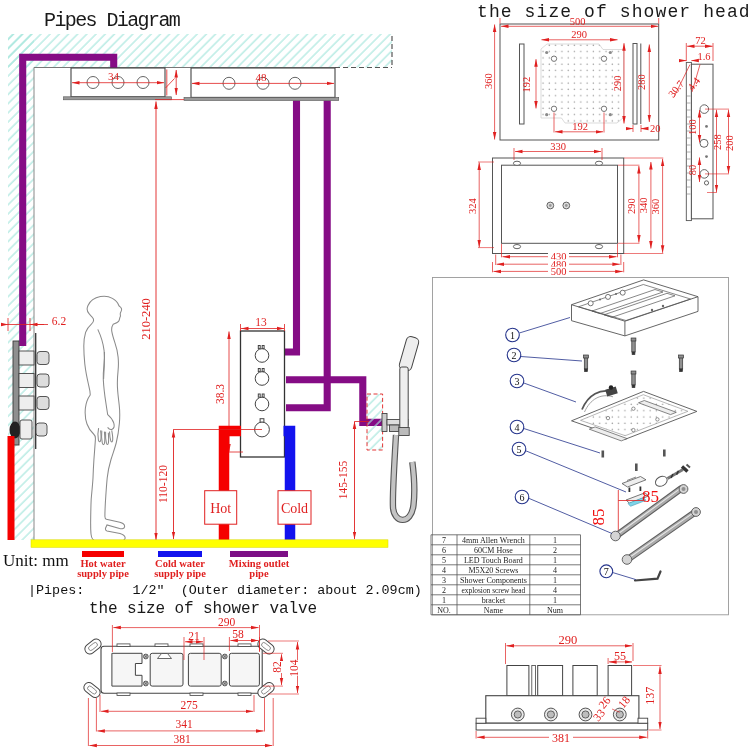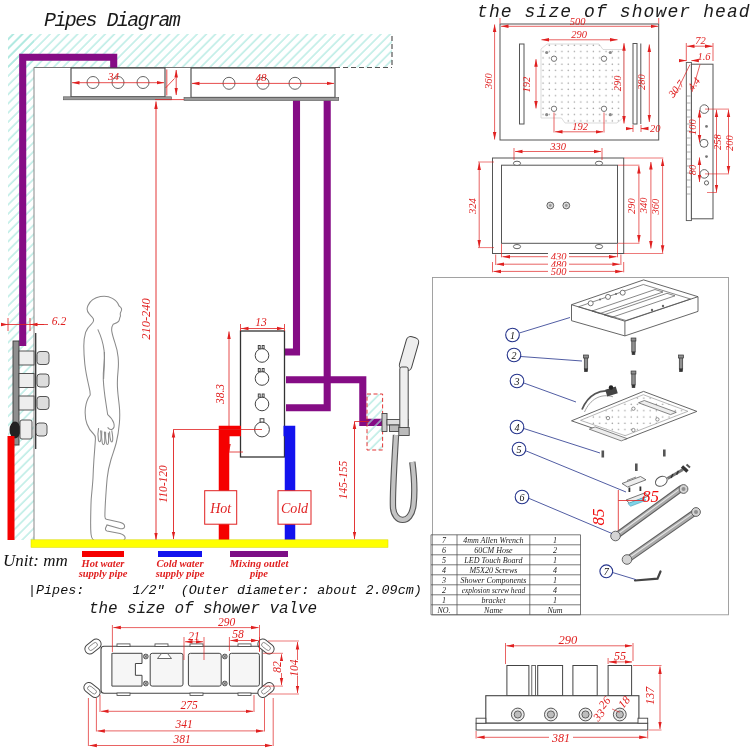--- a/index.html
+++ b/index.html
@@ -1,17 +1,17 @@
 <!DOCTYPE html>
 <html><head>
 <meta charset="utf-8">
 <style>
   html,body{margin:0;padding:0;background:#fff;}
   .wrap{position:relative;width:750px;height:750px;background:#fff;overflow:hidden;
-        font-family:"Liberation Mono", monospace;font-style:italic;}
+        font-family:"Liberation Mono", monospace;}
   svg{position:absolute;left:0;top:0;}
   text{font-family:"Liberation Serif", serif;}
   .mono{font-family:"Liberation Mono", monospace;}
 </style>
 </head>
 <body>
 <div class="wrap">
 <svg width="750" height="750" viewBox="0 0 750 750">
 <defs>
   <pattern id="hatch" width="6.5" height="6.5" patternUnits="userSpaceOnUse" patternTransform="rotate(45)">

